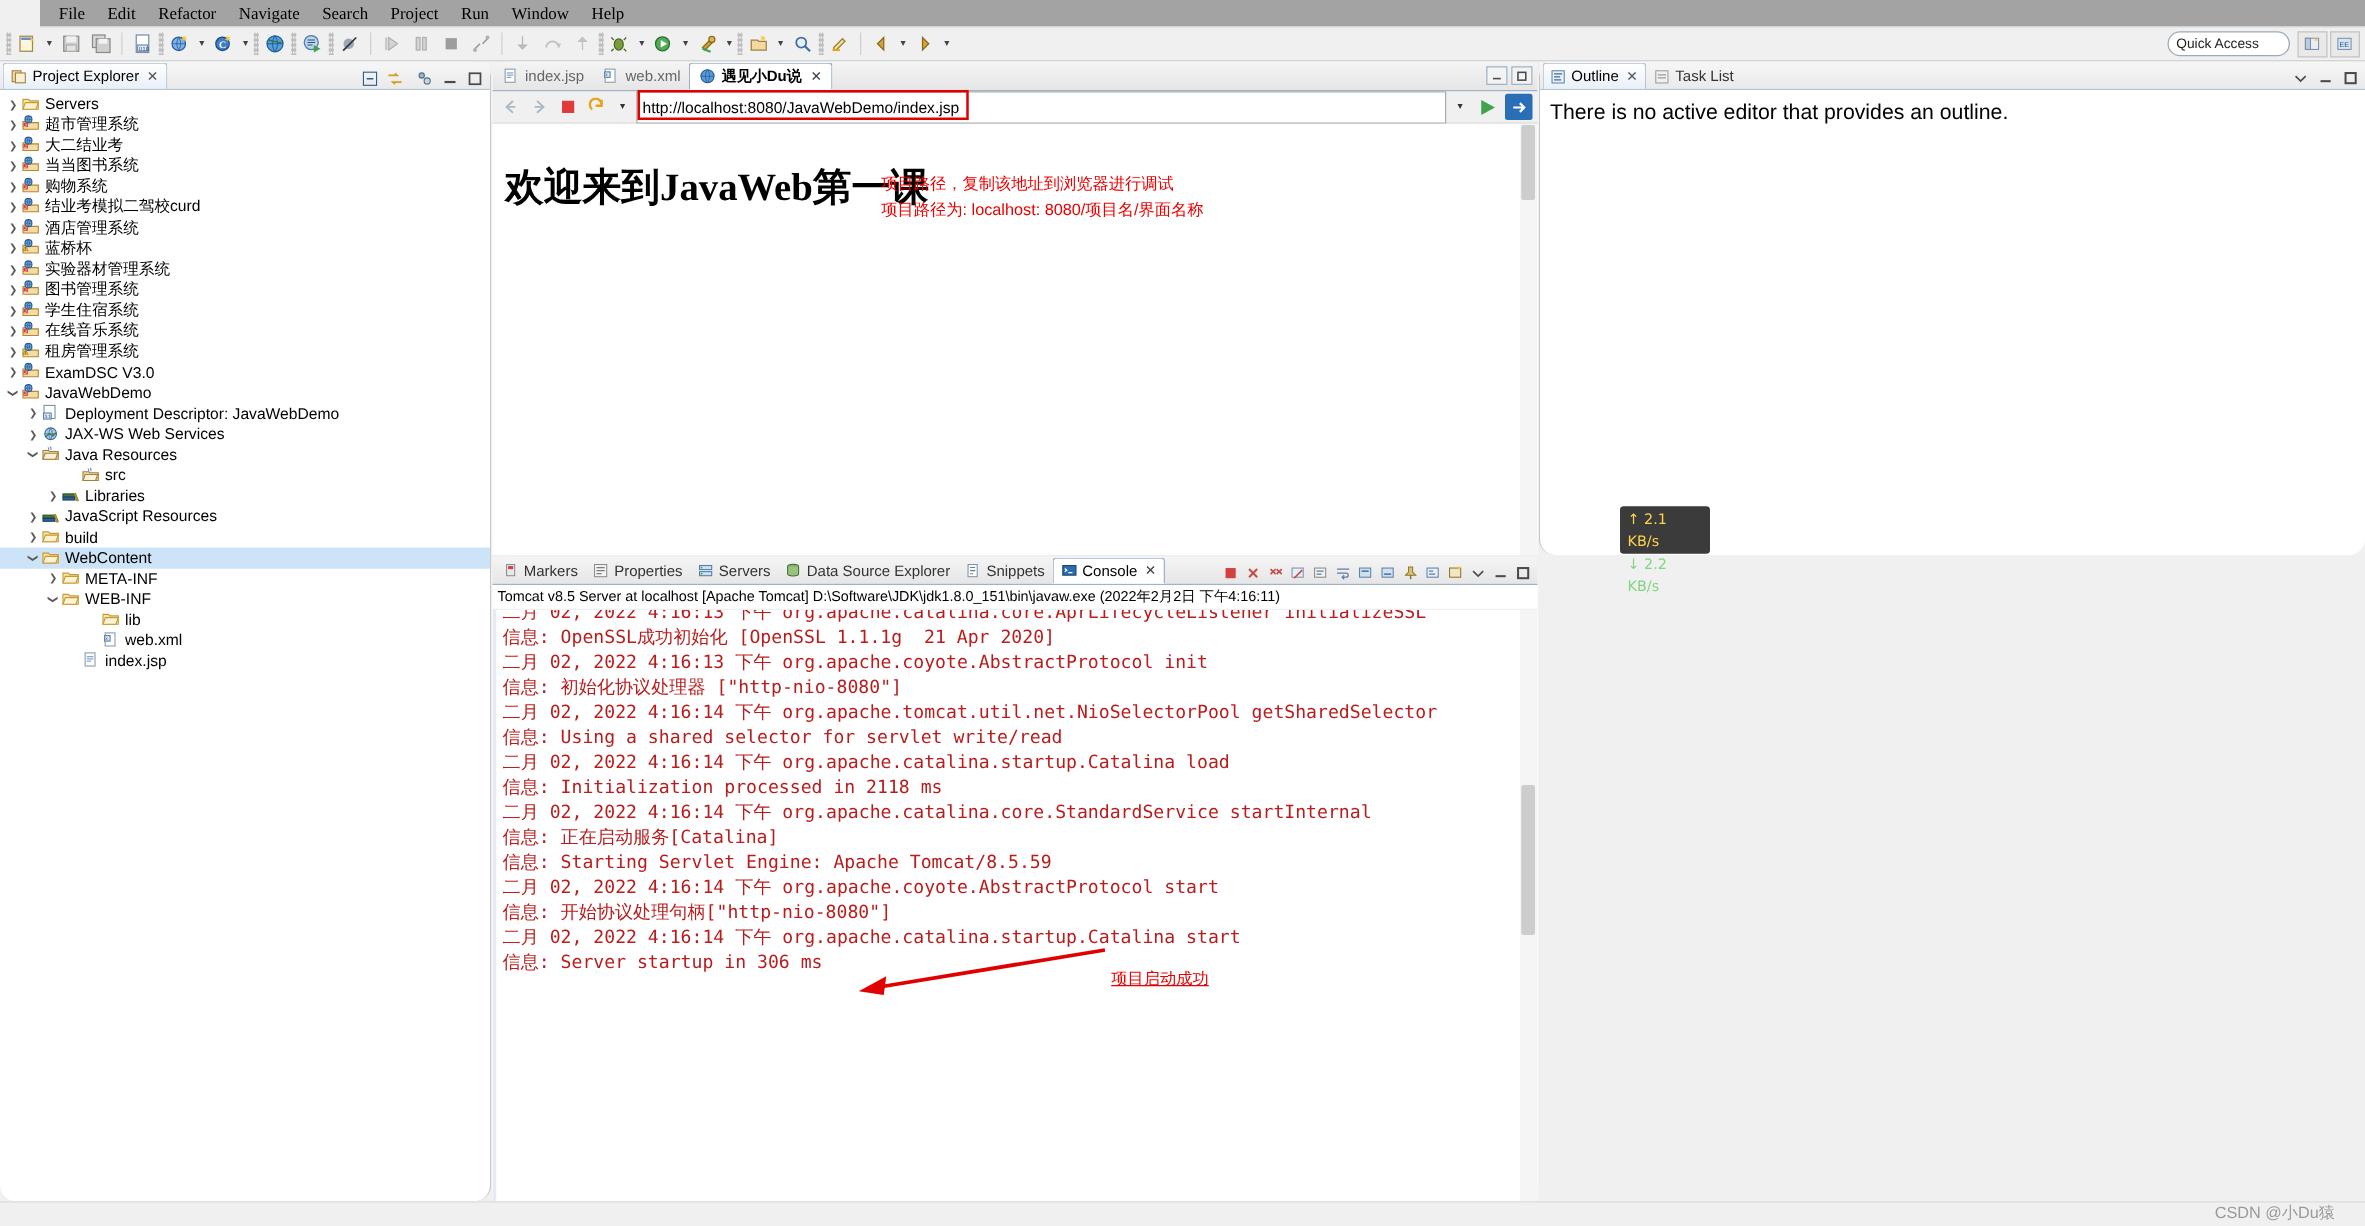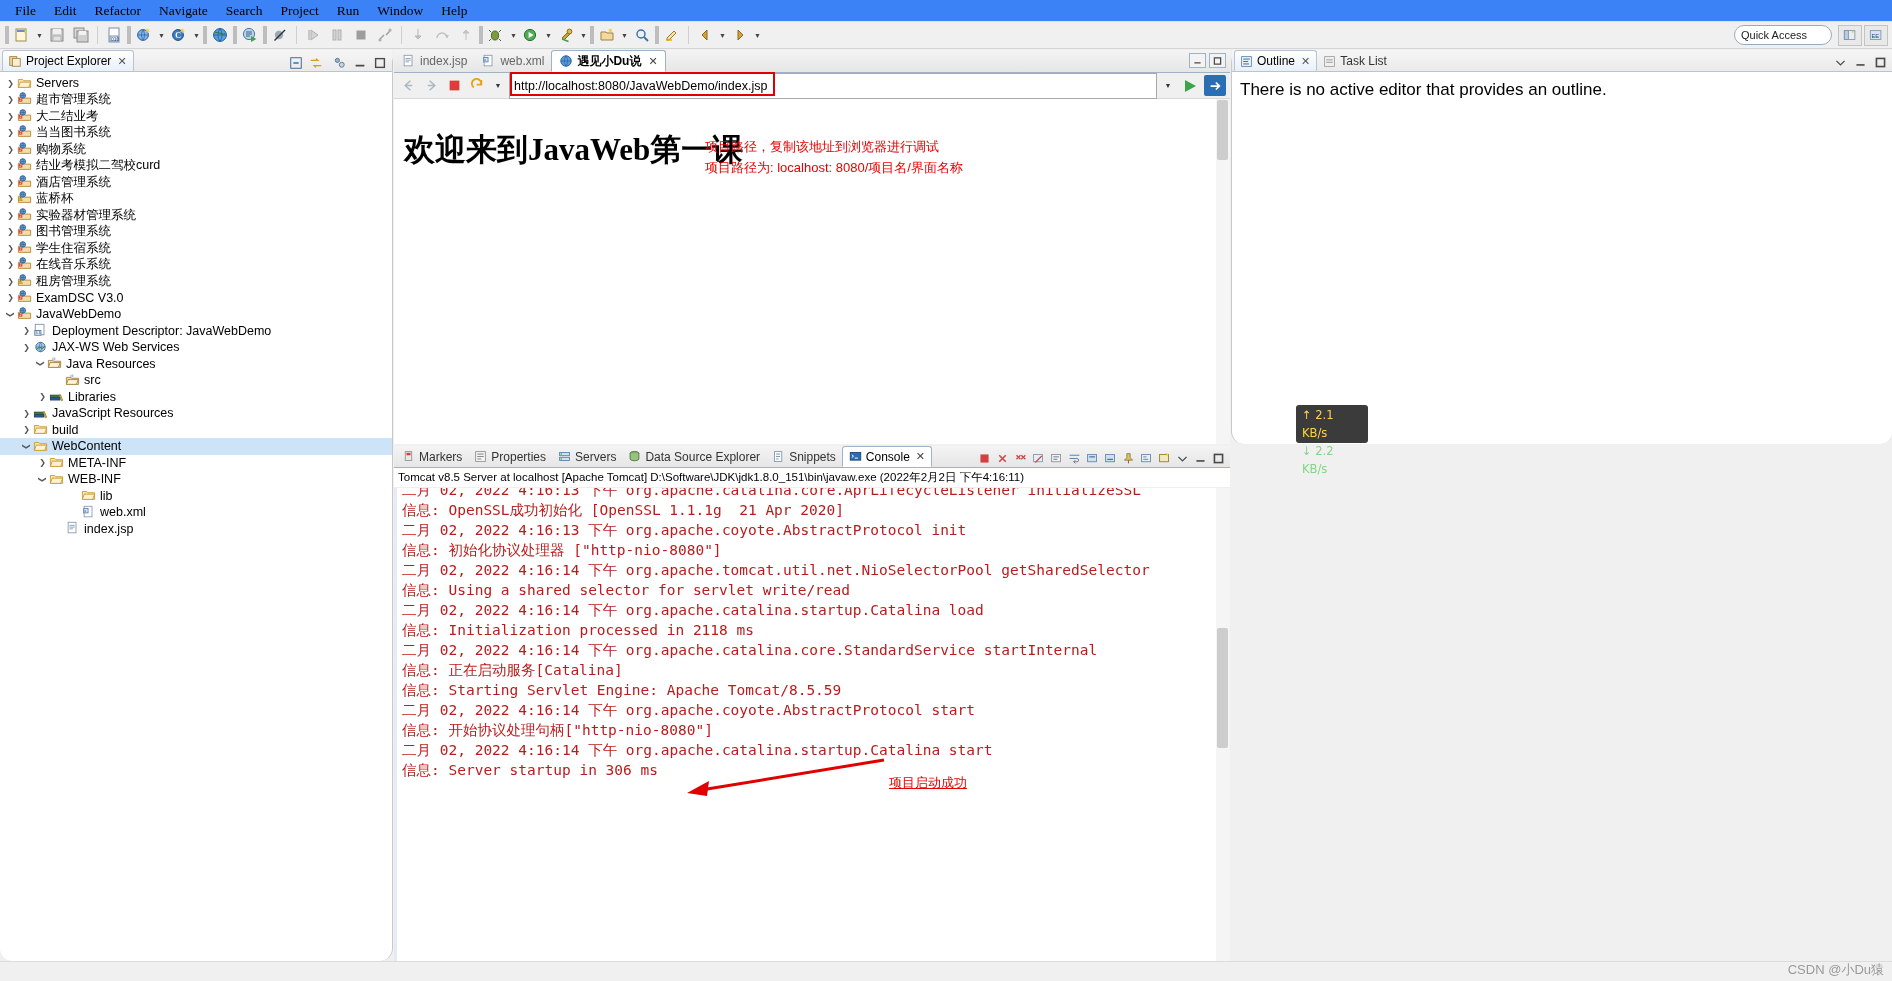--- a/index.html
+++ b/index.html
@@ -7,22 +7,22 @@
     width: 1892px; height: 981px;
     font-family: "Liberation Sans", "DejaVu Sans", sans-serif;
     font-size: 12px;
     background: #f0f0f0;
     overflow: hidden;
   }
   #app { position: relative; width: 1892px; height: 981px; background: #f0f0f0; }
 
   
   .menubar {
-    height: 22px; background: #3b82f6; display: flex; align-items: center;
-    padding-left: 6px; border-bottom: 1px solid #e2e2e2;
+    height: 22px; background: #a3a3a3; display: flex; align-items: center;
+    padding-left: 6px; border-bottom: 1px solid #e2e2e2; margin-left: 32px;
   }
   .menubar .mi {
     padding: 2px 9px; font-size: 13.5px; color: #000; cursor: default;
     font-family: "Liberation Serif", "DejaVu Serif", serif;
   }
 
   
   .toolbar {
     height: 27px; background: #f0f0f0; display: flex; align-items: center;
     padding-left: 4px; border-bottom: 1px solid #d4d4d4; position: relative;
@@ -167,21 +167,21 @@
     background: #3b3b3b; border-radius: 3px; color: #ffd24a;
     font-size: 11.5px; line-height: 18px; padding: 1px 6px;
     font-family: "DejaVu Sans", sans-serif;
   }
   .net-overlay .dn { color: #7fd77f; }
 
   
   .red-arrow { position: absolute; pointer-events: none; }
 
   .watermark {
-    position: absolute; right: 8px; bottom: 2px; font-size: 13px; color: #9a9a9a;
+    position: absolute; right: 24px; bottom: 2px; font-size: 13px; color: #9a9a9a;
   }
   .statusbar { position: absolute; left:0; right:0; bottom:0; height:20px; background:#f0f0f0;
      border-top:1px solid #dcdcdc; }
   .scroll-v { position: absolute; right: 0; top: 0; bottom: 0; width: 14px; background: #f5f5f5; }
   .scroll-thumb { position: absolute; left: 1px; width: 11px; background: #cdcdcd; border-radius: 2px; }
 </style>
 </head>
 <body>
 
 <div id="app">
@@ -604,21 +604,21 @@
           </div>
           <div class="trow" style="padding-left: 20px;">
             <span class="twist">❯</span>
             <span class="ticon"><svg width="15" height="14" viewBox="0 0 16 16">
                 <circle cx="8" cy="8" r="5.4" fill="#a8c8e8" stroke="#3a6b9c"></circle>
                 <path d="M3 8h10M8 3c2 3 2 7 0 10M8 3c-2 3-2 7 0 10" stroke="#3a6b9c" fill="none" stroke-width=".7"></path>
                 <path d="M3 11l4-3 3 2 3-3" stroke="#2e7d32" stroke-width="1.1" fill="none"></path>
               </svg></span>
             <span class="tlabel">JAX-WS Web Services</span>
           </div>
-          <div class="trow" style="padding-left: 34px; align-items: center;">
+          <div class="trow" style="padding-left: 20px; align-items: center;">
             <span class="twist" style="transform: rotate(90deg);">❯</span>
             <span class="ticon"><svg width="15" height="14" viewBox="0 0 16 16">
                 <path d="M1 5h5l1 1h8v7H1z" fill="#f3d9a0" stroke="#a08142"></path>
                 <path d="M1 13l2-5.5h11.5L12.5 13z" fill="#fdf1d6" stroke="#a08142"></path>
                 <path d="M5.5 2.2c1.5 1 .3 1.8 1 2.8" stroke="#6b8fbd" stroke-width="1" fill="none"></path>
                 <path d="M7.5 1.6c1.6 1.2.3 2 1 3" stroke="#6b8fbd" stroke-width="1" fill="none"></path>
               </svg></span>
             <span class="tlabel">Java Resources</span>
           </div>
           <div class="trow" style="padding-left: 52px;">

